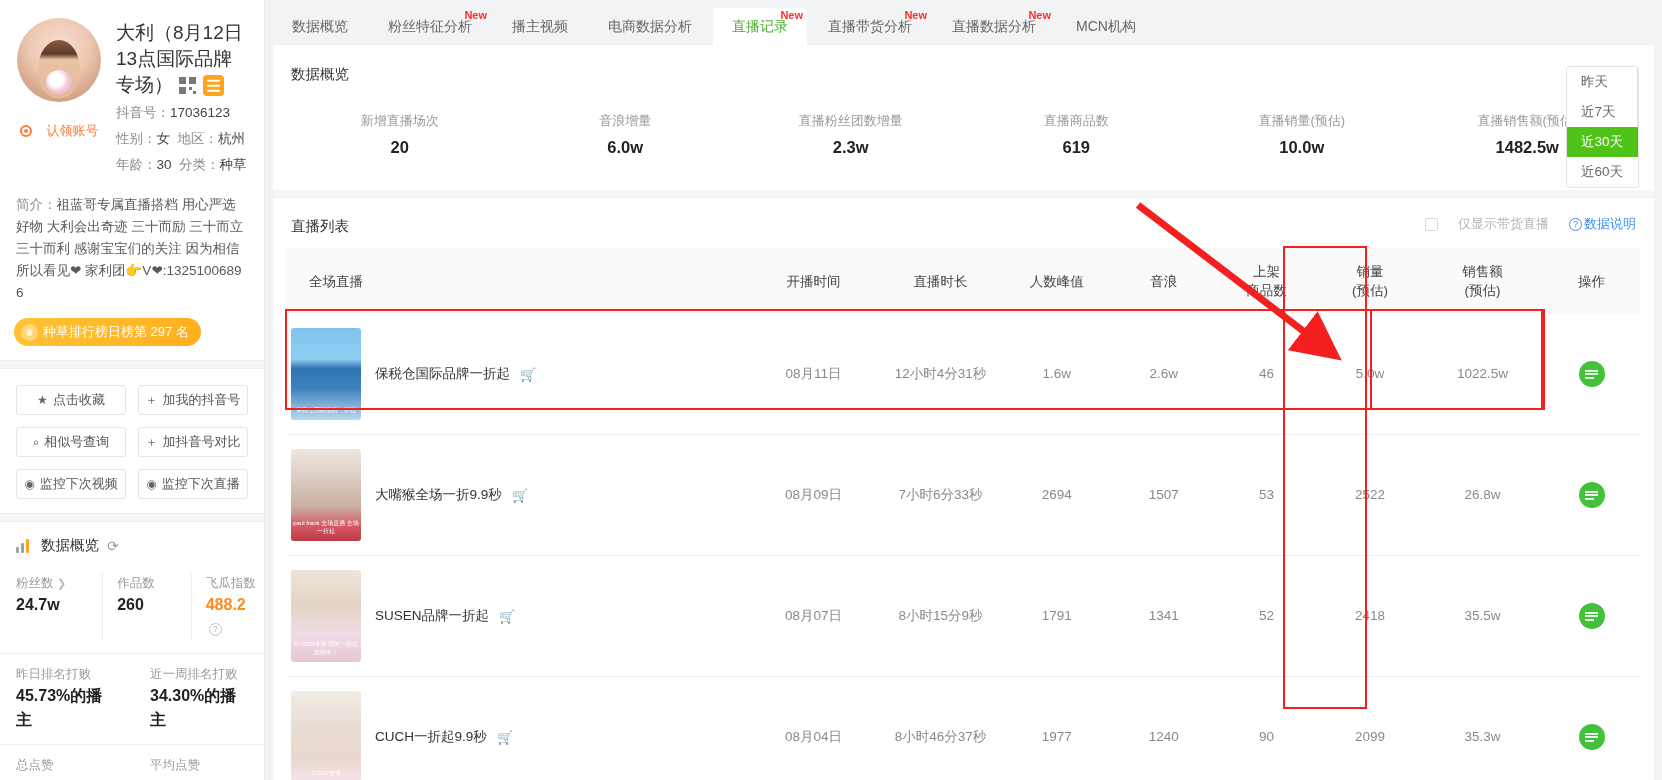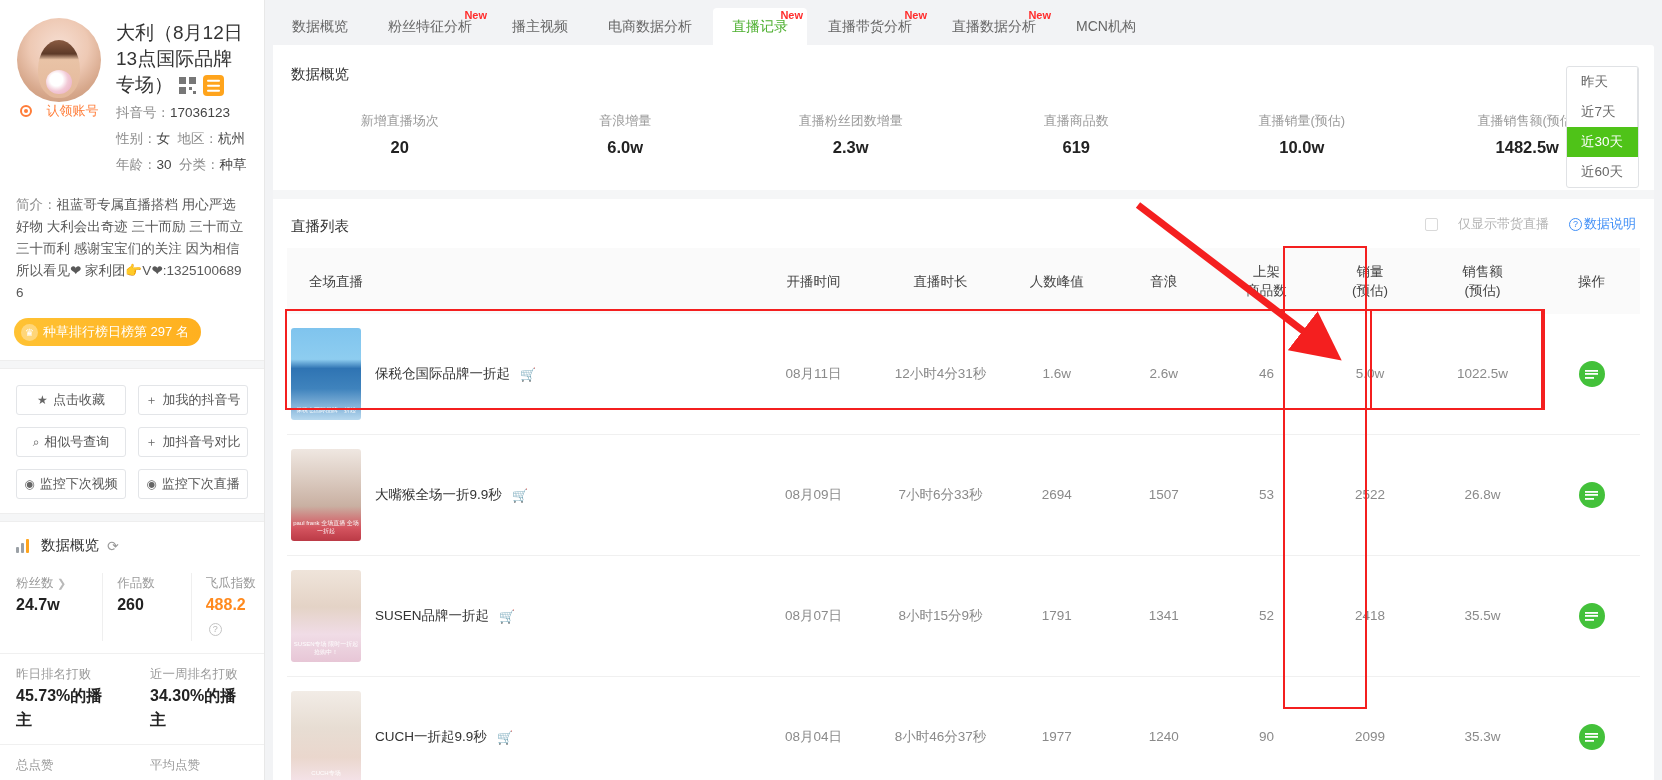--- a/index.html
+++ b/index.html
@@ -30,21 +30,21 @@
     transform: translateX(-50%); border-radius: 50% 50% 45% 45%;
     background: linear-gradient(180deg,#8a5b42 0%, #5d3a28 24%, #e9c3a6 34%, #e4b89b 100%);
   }
   .avatar:before {
     content:""; position:absolute; left:50%; top:62%; width:26px; height:24px;
     transform: translateX(-50%); border-radius:50%;
     background: radial-gradient(circle at 40% 40%, #fff 0 30%, #f2c9d6 55%, #e9a8bf 100%);
     z-index:2;
   }
   .verify {
-    margin-top: 0; font-size: 13px; color: #ff7d39; white-space: nowrap;
+    margin-top: 20px; font-size: 13px; color: #ff7d39; white-space: nowrap;
     display: flex; align-items: center; gap: 15px;
   }
   .verify .ring {
     width: 12px; height: 12px; border-radius: 50%;
     border: 2px solid #ff7d39; position: relative; flex: none;
   }
   .verify .ring:after {
     content:""; position: absolute; inset: 2px; border-radius: 50%; background:#ff7d39;
   }
   .prof-info { flex: 1; min-width: 0; padding-top: 2px; }

